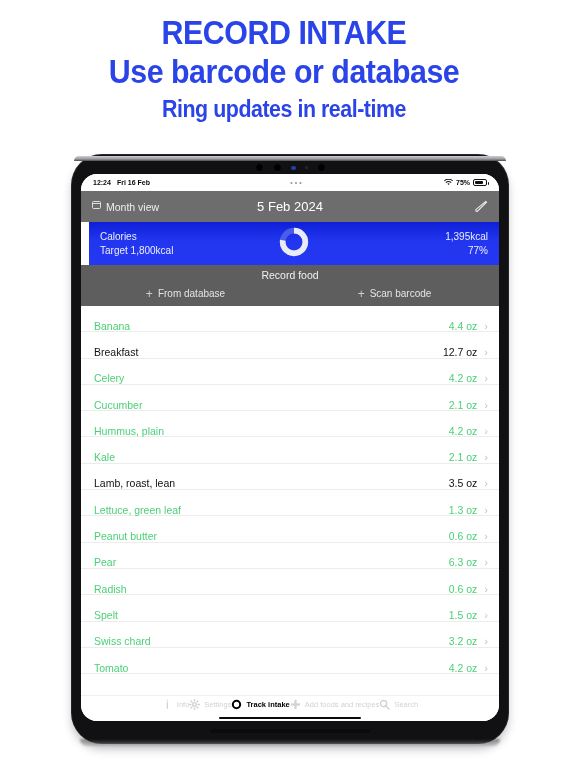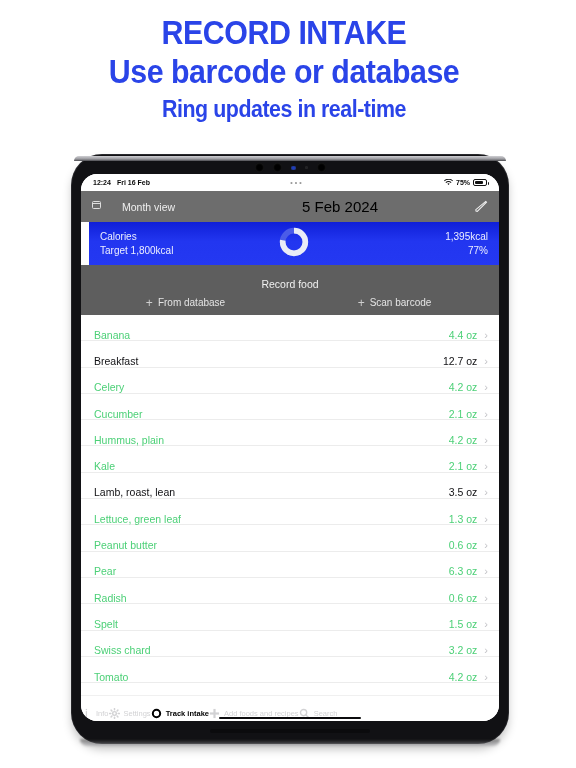--- a/index.html
+++ b/index.html
@@ -91,50 +91,50 @@
     width: 1.5px; height: 3px; background: #111; border-radius: 0 1px 1px 0;
   }
   .batt i { display: block; height: 100%; width: 75%; background: #111; border-radius: 1px; }
 
   
   .navbar {
     height: 31px; background: #6d6d6d; flex: 0 0 auto;
     display: flex; align-items: center; padding: 0 11px;
     color: #efefef; font-size: 10.5px;
   }
-  .nav-left { display: flex; align-items: flex-start; gap: 21px; width: 110px; }
+  .nav-left { display: flex; align-items: flex-start; gap: 5px; width: 110px; }
   .cal-icon {
     width: 9px; height: 8px; border: 1.2px solid #dedede; border-radius: 1.5px;
     position: relative;
   }
   .cal-icon::after {
     content: ""; position: absolute; left: 0; right: 0; top: 1.3px; height: 1.2px; background: #dedede;
   }
-  .nav-title { flex: 1; text-align: right; font-size: 15px; color: #000000; }
+  .nav-title { flex: 1; text-align: center; font-size: 13px; color: #ffffff; }
   .nav-right { width: 110px; display: flex; justify-content: flex-end; }
   .pencil { width: 15px; height: 15px; }
 
   
   .cal-banner {
     flex: 0 0 auto; height: 43px;
     background: linear-gradient(180deg, #0f1fd8 0%, #2236f0 45%, #2438f2 100%);
     display: flex; align-items: center; position: relative;
     padding: 0 11px; color: #ffffff; margin-left: 8px;
   }
   .cal-col { display: flex; flex-direction: column; justify-content: center; gap: 3px; }
   .cal-col.r { margin-left: auto; text-align: right; }
   .cal-col div { font-size: 10px; line-height: 11px; color: #eceeff; }
   .ring-wrap {
     position: absolute; left: 50%; top: 50%; transform: translate(-50%, -50%);
   }
 
   
   .record-sec {
     flex: 0 0 auto; background: #5e5e5e;
-    padding: 11px 0 7px; color: #e8e8e8;
+    padding: 2px 0 7px; color: #e8e8e8;
   }
   .record-title { text-align: center; font-size: 10.5px; padding: 2px 0 7px; color: #f0f0f0; }
   .record-btns { display: flex; }
   .record-btn {
     flex: 1; display: flex; align-items: center; justify-content: center; gap: 5px;
     font-size: 10px; color: #e4e4e4;
   }
   .plus-ic { font-size: 12px; line-height: 10px; color: #cfcfcf; font-weight: 300; }
 
   
@@ -147,22 +147,22 @@
   }
   .row .name { flex: 1; }
   .row .amt { margin-right: 7px; }
   .chev { color: #c3c3c7; font-size: 11px; line-height: 10px; }
   .row.green .name, .row.green .amt { color: #4cd077; }
   .row.dark .name, .row.dark .amt { color: #111114; }
 
   
   .tabbar {
     flex: 0 0 auto; height: 26px; background: #fff;
-    display: flex; align-items: flex-start; justify-content: flex-start;
-    padding-top: 12px;
+    display: flex; align-items: flex-start; justify-content: center;
+    padding-top: 3px;
     border-top: 1px solid #f0f0f0;
     position: relative;
   }
   .tab { display: flex; align-items: center; gap: 4px; font-size: 7.5px; color: #d2d2d4; }
   .tab.active { color: #000; font-weight: bold; }
   .tab .ic { display: inline-flex; align-items: center; justify-content: center; width: 11px; height: 11px; }
   .tab-underline {
     position: absolute; bottom: 2px; left: 50%; transform: translateX(-50%);
     width: 142px; height: 2.5px; background: #0b0b0d; border-radius: 2px;
   }

